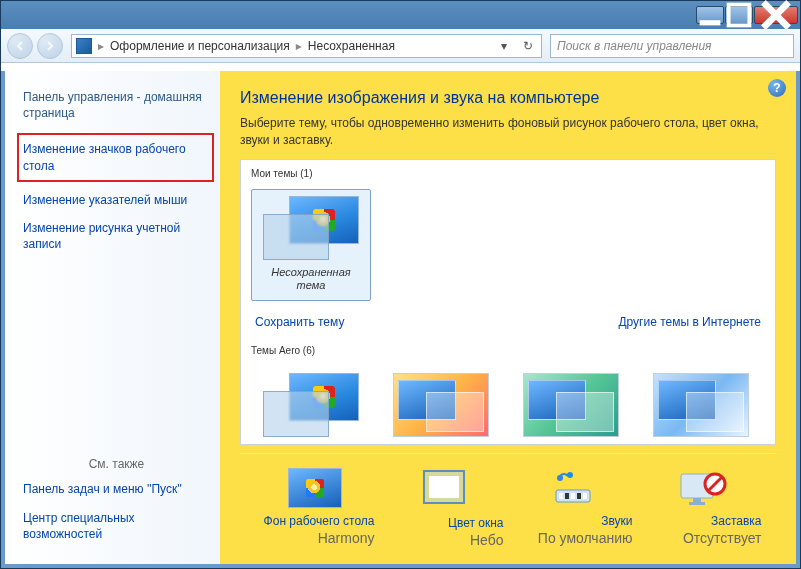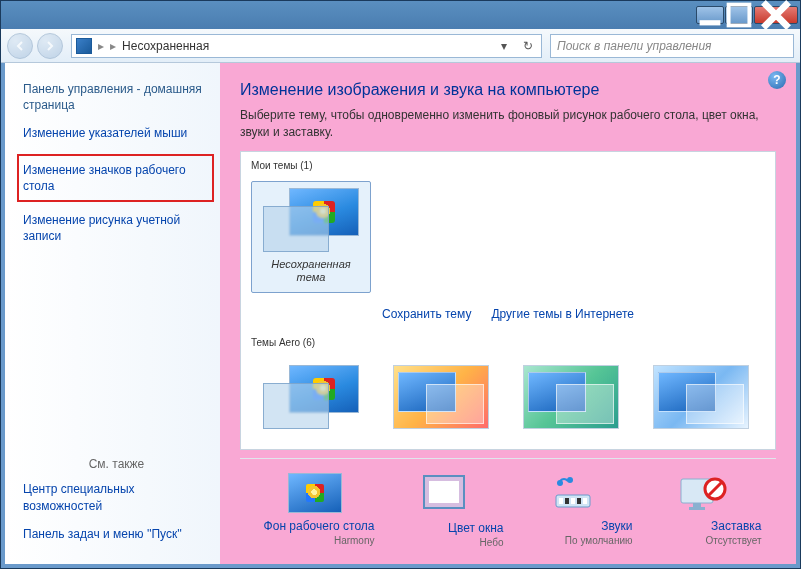--- a/index.html
+++ b/index.html
@@ -20,21 +20,21 @@
 .navbtn.disabled { opacity: .5; }
 .addressbar { flex: 1; height: 24px; border: 1px solid #9ab8d6; background: #fff; display: flex; align-items: center; padding: 0 4px; font-size: 12px; color: #333; gap: 6px; margin: 0 4px; }
 .addressbar .cp-icon { width: 16px; height: 16px; background: linear-gradient(135deg,#3a7fc8,#1a5a9a); border: 1px solid #1a5a9a; }
 .addressbar .crumb { cursor: pointer; }
 .addressbar .arrow { color: #888; }
 .addressbar .spacer { flex: 1; }
 .addressbar .dropdown-arrow, .addressbar .refresh { width: 18px; text-align: center; color: #555; cursor: pointer; }
 .searchbox { width: 244px; height: 24px; border: 1px solid #9ab8d6; background: #fff; display: flex; align-items: center; padding: 0 6px; font-size: 12px; color: #888; font-style: italic; }
 
 
-.body { flex: 1; display: flex; background: #f9a8d4; border: 4px solid #6a9acb; border-top: none; overflow: hidden; }
+.body { flex: 1; display: flex; background: #fde047; border: 4px solid #6a9acb; border-top: none; overflow: hidden; margin-top: 8px; }
 .sidebar { width: 215px; background: linear-gradient(to right, #fff, #f0f6fc); padding: 18px 10px 10px 18px; font-size: 12px; color: #0645ad; display: flex; flex-direction: column; }
 .sidebar .link { display: block; margin-bottom: 12px; cursor: pointer; line-height: 1.35; }
 .sidebar .link.home { color: #2a5a8a; font-weight: 400; }
 .sidebar .link.highlighted { border: 2px solid #d22; padding: 6px 4px; margin: 0 -4px 10px -6px; }
 .sidebar .sep { flex: 1; }
 .sidebar .see-also { color: #666; margin-bottom: 10px; text-align: center; }
 
 .main { flex: 1; position: relative; padding: 18px 20px 10px 20px; display: flex; flex-direction: column; overflow: hidden; }
 .help-icon { position: absolute; top: 8px; right: 10px; width: 18px; height: 18px; border-radius: 50%; background: radial-gradient(circle at 35% 30%, #7ab8f2, #2a6ab0); color: #fff; font-size: 12px; font-weight: bold; display: flex; align-items: center; justify-content: center; cursor: pointer; }
 .main h1 { font-size: 16px; font-weight: 400; color: #003399; margin-bottom: 8px; }
@@ -57,29 +57,29 @@
 
 
 .aero-thumb { width: 96px; height: 64px; margin: 0 auto; position: relative; overflow: hidden; border: 1px solid #c0d0e0; }
 .aero-thumb.a1 { background: linear-gradient(135deg, #ffe08a, #ffb347, #ff6b6b); }
 .aero-thumb.a2 { background: linear-gradient(135deg, #a8e6cf, #56c596, #2a9d8f); }
 .aero-thumb.a3 { background: linear-gradient(135deg, #c1e3ff, #7ab8f2, #e8f4ff); }
 .aero-thumb .stack1, .aero-thumb .stack2 { position: absolute; border: 1px solid rgba(255,255,255,.6); }
 .aero-thumb .stack1 { left: 4px; top: 6px; width: 58px; height: 40px; background: linear-gradient(160deg,#6fb7ff,#1560b8); }
 .aero-thumb .stack2 { right: 4px; bottom: 4px; width: 58px; height: 40px; background: rgba(255,255,255,.35); }
 
-.theme-links { display: flex; justify-content: center; gap: 20px; padding: 8px 14px; font-size: 12px; }
+.theme-links { display: flex; justify-content: space-between; gap: 20px; padding: 8px 14px; font-size: 12px; }
 .theme-links span { color: #0645ad; cursor: pointer; }
 
 
 .settings-row { display: flex; justify-content: space-around; padding: 14px 10px 6px; border-top: 1px solid #e0e6ec; margin-top: 8px; }
 .setting { text-align: right; font-size: 12px; cursor: pointer; width: 120px; }
 .setting .icon-box { width: 54px; height: 40px; margin: 0 auto 6px; position: relative; }
 .setting .title { color: #0645ad; }
-.setting .value { color: #666; margin-top: 2px; font-size: 10px; }
+.setting .value { color: #666; margin-top: 2px; font-size: 14px; }
 
 .icon-bg { width: 54px; height: 40px; background: linear-gradient(160deg,#6fb7ff,#1560b8); border: 1px solid #9ab8d6; position: relative; }
 .icon-bg::after { content: ""; position: absolute; left: 50%; top: 50%; width: 18px; height: 18px; transform: translate(-50%,-50%); background: radial-gradient(circle at 45% 45%, #fff3a0 0 20%, #f4c430 21% 44%, rgba(0,0,0,0) 45%), conic-gradient(#d22 0 90deg, #2a2 90deg 180deg, #27f 180deg 270deg, #fc0 270deg 360deg); border-radius: 2px; }
 .icon-color { width: 42px; height: 34px; margin: 2px auto; border: 2px solid #5a8fc0; background: rgba(180,210,235,.5); position: relative; }
 .icon-color::before { content: ""; position: absolute; inset: 4px; background: #fff; }
 .icon-sound { position: relative; width: 54px; height: 40px; }
 .icon-sound svg { width: 54px; height: 40px; }
 .icon-saver { position: relative; width: 54px; height: 40px; }
 .icon-saver svg { width: 54px; height: 40px; }
 </style>
@@ -113,40 +113,41 @@
         </svg>
       </div>
     <div class="navbtn disabled">
         <svg viewBox="0 0 12 12">
           <path d="M4 2 L8 6 L4 10" stroke="#fff" stroke-width="2" fill="none"></path>
         </svg>
       </div>
     <div class="addressbar">
       <span class="cp-icon"></span>
       <span class="arrow">▸</span>
+      <span class="crumb">Оформление и персонализация</span>
       <span class="arrow">▸</span>
       <span class="crumb">Несохраненная</span>
       <span class="spacer"></span>
       <span class="dropdown-arrow">▾</span>
       <span class="refresh">↻</span>
     </div>
     <div class="searchbox">Поиск в панели управления</div>
   </div>
 
   <div class="body">
 
     <div class="sidebar">
       <span class="link home">Панель управления - домашняя страница</span>
+      <span class="link highlighted">Изменение значков рабочего стола</span>
       <span class="link">Изменение указателей мыши</span>
-      <span class="link highlighted">Изменение значков рабочего стола</span>
       <span class="link">Изменение рисунка учетной записи</span>
       <span class="sep"></span>
       <span class="see-also">См. также</span>
+      <span class="link">Панель задач и меню ''Пуск''</span>
       <span class="link">Центр специальных возможностей</span>
-      <span class="link">Панель задач и меню ''Пуск''</span>
     </div>
 
     <div class="main">
       <div class="help-icon">?</div>
       <h1>Изменение изображения и звука на компьютере</h1>
       <p class="desc">Выберите тему, чтобы одновременно изменить фоновый рисунок рабочего стола, цвет окна, звуки и заставку.</p>
 
       <div class="theme-area">
         <div class="group-hdr">Мои темы (1)</div>
         <div class="themes-row">

